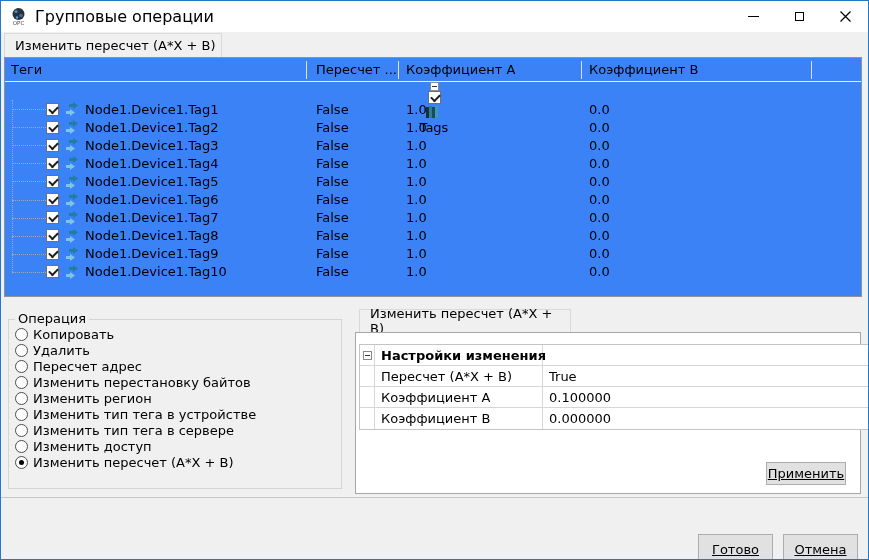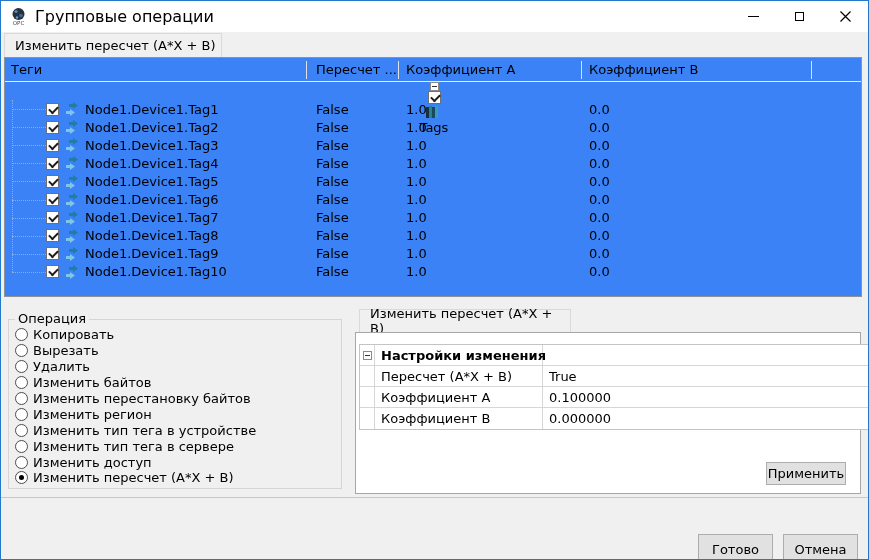--- a/index.html
+++ b/index.html
@@ -55,21 +55,21 @@
     border:1px solid #d9d9d9; border-bottom:none; font-size:13px; display:flex; align-items:center; padding-left:10px; }
   .panel { position:absolute; left:354px; top:28px; width:506px; height:162px; background:#fff; border:1px solid #a6a6a6; }
   .propgrid { position:absolute; left:3px; top:11px; width:523px; border:1px solid #c4c4c4; background:#fff; }
   .pg-row { display:flex; height:21px; border-bottom:1px solid #d6d6d6; font-size:13px; align-items:stretch; }
   .pg-row:last-child { border-bottom:none; }
   .pg-exp { width:15px; flex:none; border-right:1px solid #d6d6d6; display:flex; align-items:center; justify-content:center; }
   .pg-name { width:168px; flex:none; border-right:1px solid #d6d6d6; display:flex; align-items:center; padding-left:6px; white-space:nowrap; }
   .pg-val { flex:1; display:flex; align-items:center; padding-left:6px; white-space:nowrap; }
   .pg-cat { font-weight:bold; }
   .btn { background:#e1e1e1; border:1px solid #adadad; font-size:13px; font-family:inherit; color:#000;
-    display:flex; align-items:center; justify-content:center; cursor:default; }
+    display:flex; align-items:center; justify-content:center; cursor:default;text-decoration:underline; }
   .apply-btn { position:absolute; right:14px; bottom:8px; width:80px; height:23px; }
   
   .footer-btn { position:absolute; top:533px; width:75px; height:31px; }
   .btn-done { left:697px; } .btn-cancel { left:782px; }
 </style>
 </head>
 <body>
 
 <div class="window">
 
@@ -254,29 +254,25 @@
 
     <div class="groupbox">
       <span class="groupbox-legend">Операция</span>
       <div class="radio-list">
         <div class="radio-row">
             <span class="radio"></span>
             <span>Копировать</span>
           </div>
         <div class="radio-row">
             <span class="radio"></span>
-            <span>Вырезать</span>
-          </div>
-        <div class="radio-row">
-            <span class="radio"></span>
             <span>Удалить</span>
           </div>
         <div class="radio-row">
             <span class="radio"></span>
-            <span>Изменить байтов</span>
+            <span>Пересчет адрес</span>
           </div>
         <div class="radio-row">
             <span class="radio"></span>
             <span>Изменить перестановку байтов</span>
           </div>
         <div class="radio-row">
             <span class="radio"></span>
             <span>Изменить регион</span>
           </div>
         <div class="radio-row">

